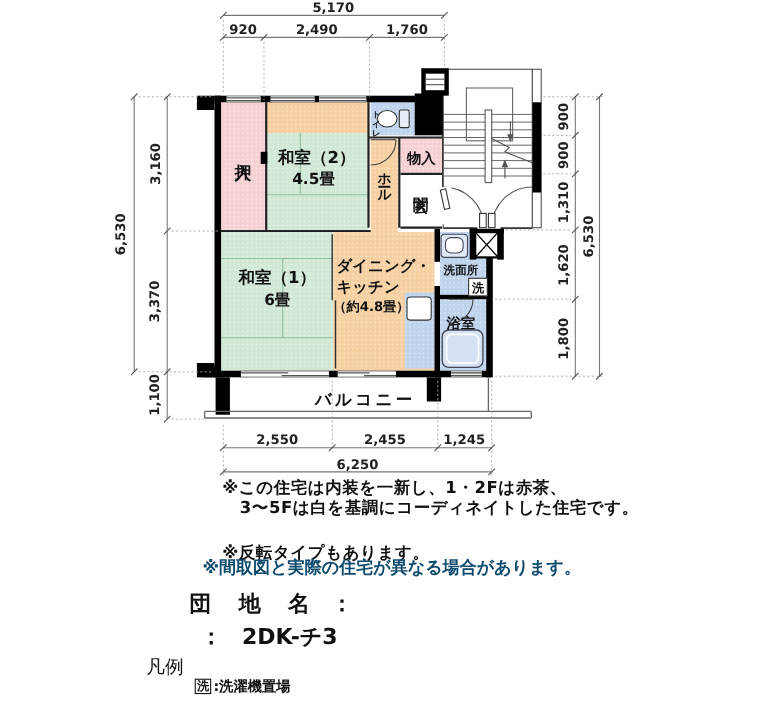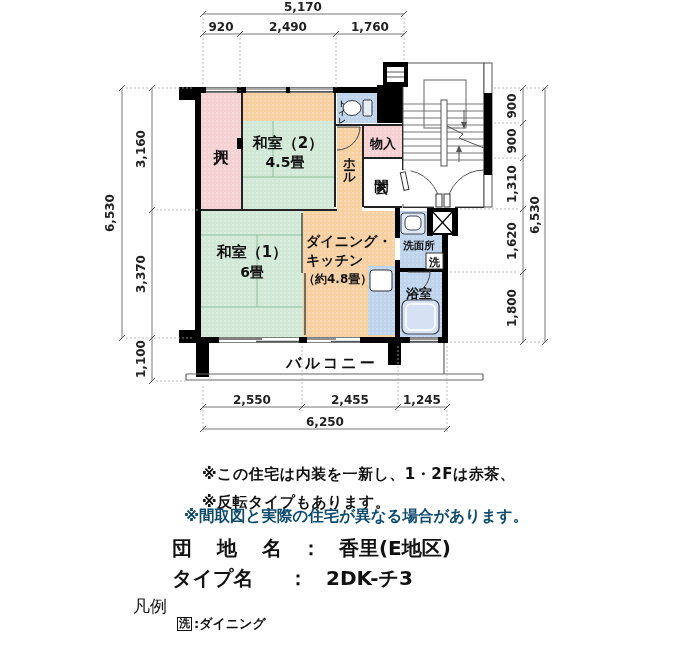--- a/index.html
+++ b/index.html
@@ -301,38 +301,37 @@
     <text class="dimtxt" transform="rotate(-90 516 308)" x="516" y="308" text-anchor="middle">1,800</text>
     <text class="dimtxt" transform="rotate(-90 539 215)" x="539" y="215" text-anchor="middle">6,530</text>
 
     <text class="dimtxt" x="252" y="404" text-anchor="middle">2,550</text>
     <text class="dimtxt" x="350" y="404" text-anchor="middle">2,455</text>
     <text class="dimtxt" x="422" y="404" text-anchor="middle">1,245</text>
     <text class="dimtxt" x="325" y="426" text-anchor="middle">6,250</text>
   </g>
 </svg>
 
-<div class="abs note" style="left:202px;top:434px;margin-top:31px;">※この住宅は内装を一新し、1・2Fは赤茶、</div>
+<div class="abs note" style="left:202px;top:434px;">※この住宅は内装を一新し、1・2Fは赤茶、</div>
+<div class="abs note" style="left:218px;top:452px;">3〜5Fは白を基調にコーディネイトした住宅です。</div>
 <div class="abs note" style="left:202px;top:493px;">※反転タイプもあります。</div>
 
 <div class="abs disclaimer" style="left:184px;top:506px;">※間取図と実際の住宅が異なる場合があります。</div>
 
 <div class="abs info-row" style="left:172px;top:535px;">
   <span class="info-label danchi">団 地 名</span>
   <span class="info-sep">：</span>
-  <span>香里(E地区)</span>
 </div>
 <div class="abs info-row" style="left:172px;top:565px;">
-  <span class="info-label">タイプ名</span>
   <span class="info-sep">：</span>
   <span>2DK-チ3</span>
 </div>
 
 <div class="abs legend-title" style="left:133px;top:595px;">凡例</div>
 
 
 <div class="abs legend-row2" style="left:177px;top:615px;">
   <span class="washer-box">洗</span>
-  <span>:ダイニング</span>
+  <span>:洗濯機置場</span>
 </div>
 
 
 </div>
 
 </body></html>

